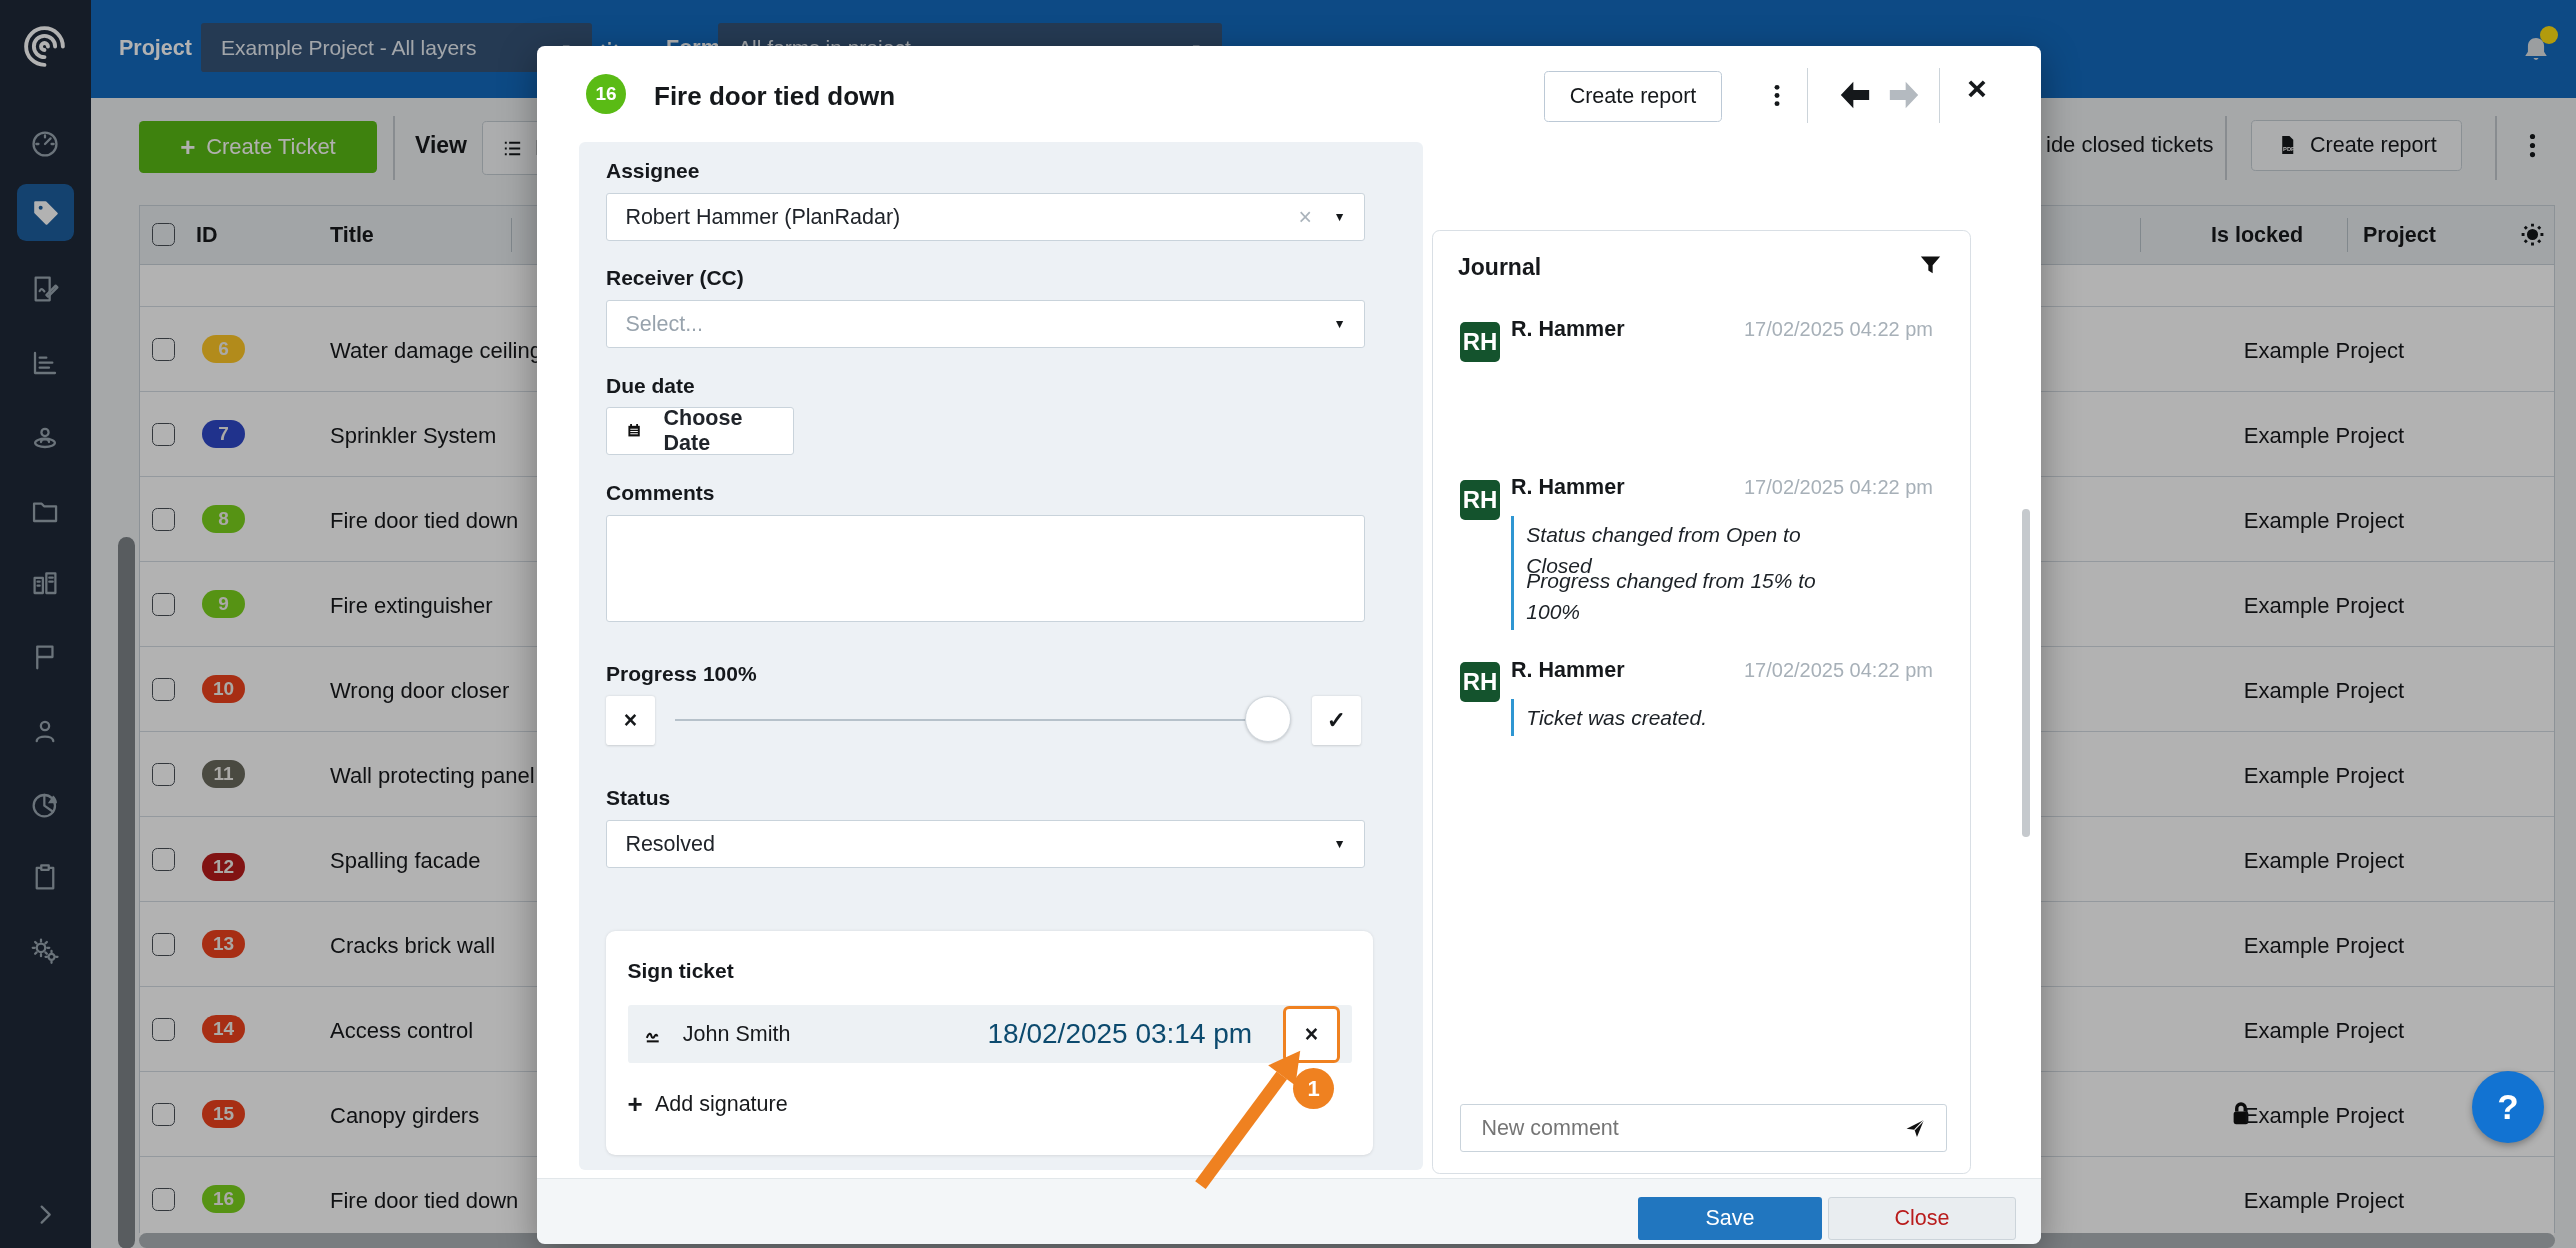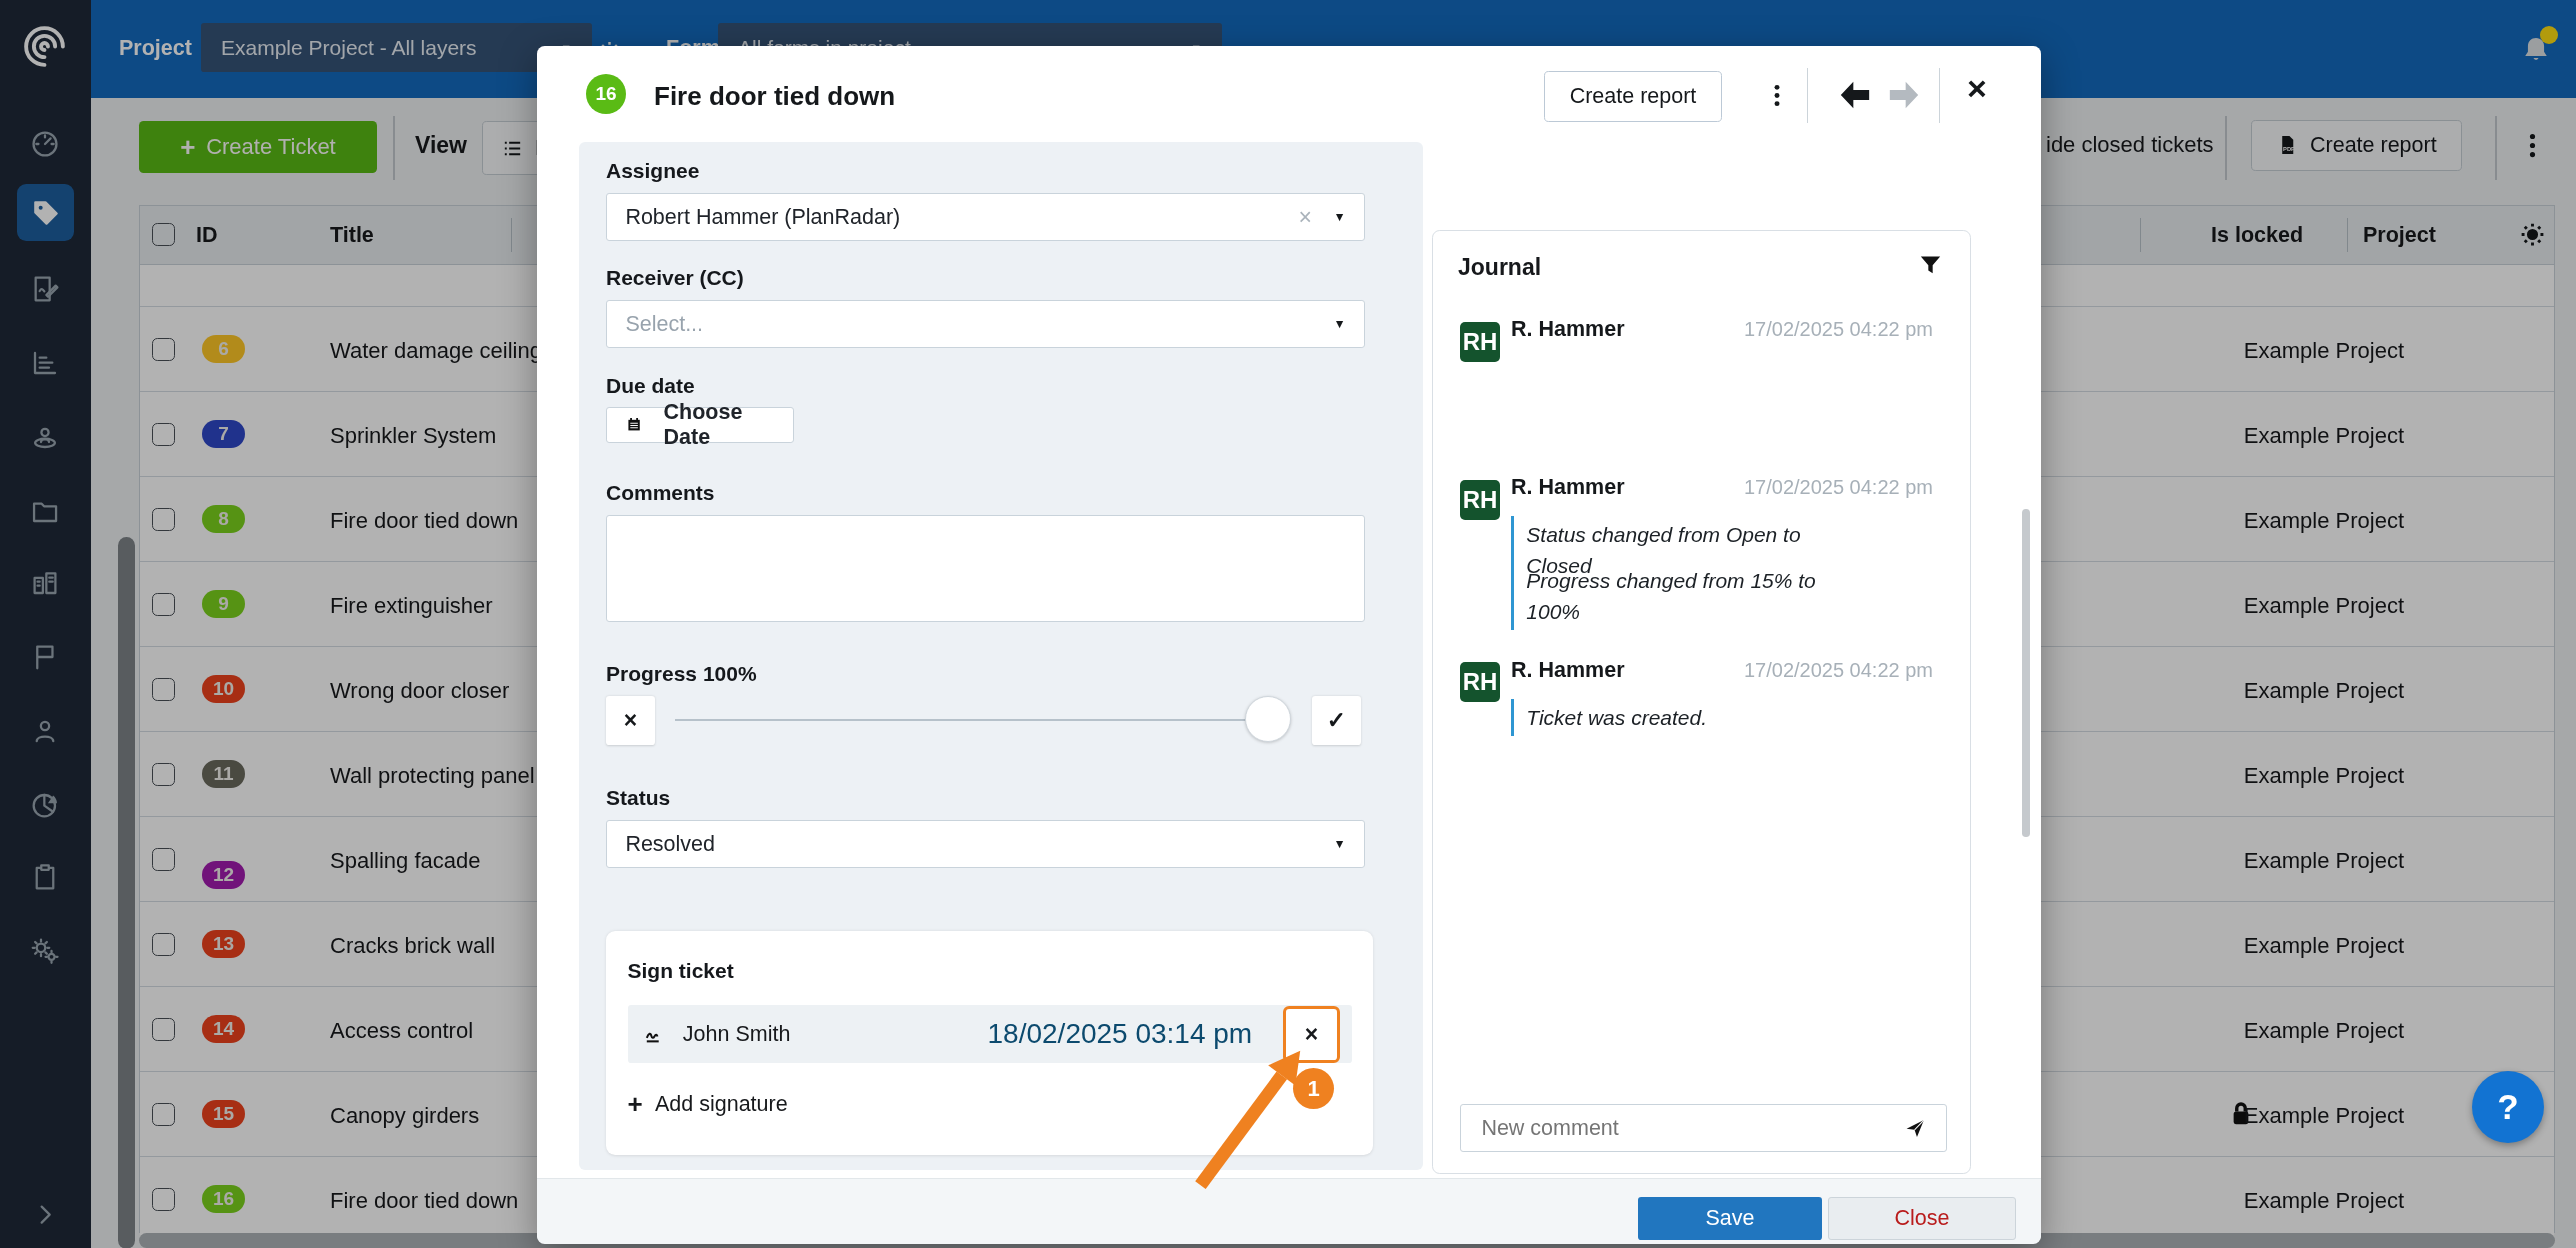--- a/index.html
+++ b/index.html
@@ -257,21 +257,21 @@
       <span class="cell-proj abs" style="left:2011px;top:31px">Example Project</span>
     </div>
     <div class="trow">
       <div class="chk abs" style="left:12.3px;top:31px"></div>
       <span class="badge abs" style="left: 62px; top: 28px; background: rgb(106, 106, 94);">11</span>
       <span class="cell-title abs" style="left:190px;top:31px">Wall protecting panel</span>
       <span class="cell-proj abs" style="left:2011px;top:31px">Example Project</span>
     </div>
     <div class="trow">
       <div class="chk abs" style="left:12.3px;top:31px"></div>
-      <span class="badge abs" style="left: 62px; top: 44px; background: #a21caf;">12</span>
+      <span class="badge abs" style="left: 62px; top: 36px; background: #b91c1c;">12</span>
       <span class="cell-title abs" style="left:190px;top:31px">Spalling facade</span>
       <span class="cell-proj abs" style="left:2011px;top:31px">Example Project</span>
     </div>
     <div class="trow">
       <div class="chk abs" style="left:12.3px;top:31px"></div>
       <span class="badge abs" style="left: 62px; top: 28px; background: rgb(239, 67, 30);">13</span>
       <span class="cell-title abs" style="left:190px;top:31px">Cracks brick wall</span>
       <span class="cell-proj abs" style="left:2011px;top:31px">Example Project</span>
     </div>
     <div class="trow">
@@ -338,21 +338,21 @@
       <span>Robert Hammer (PlanRadar)</span>
       <span style="margin-left:auto;color:#aab3bb;font-size:23px">×</span>
       <span style="margin-left:21.5px;font-size:12.3px;color:#15181b">▼</span>
     </div>
     <span class="abs flabel" style="left:27px;top:124px">Receiver (CC)</span>
     <div class="abs fbox" style="left:27px;top:158px;width:759px;height:48px">
       <span class="ph">Select...</span>
       <span style="margin-left:auto;font-size:12.3px;color:#15181b">▼</span>
     </div>
     <span class="abs flabel" style="left:27px;top:232px">Due date</span>
-    <div class="abs fbox" style="left:27px;top:265px;width:188px;height:36px;gap:20px;font-weight:bold">
+    <div class="abs fbox" style="left:27px;top:265px;width:188px;height:48px;gap:20px;font-weight:bold">
       <svg width="21.5" height="21.5" viewBox="0 0 24 24">
           <path fill="#111" d="M4.5 5.5h15v14h-15z"></path>
           <path d="M8 3.2v3.4M16 3.2v3.4" stroke="#111" stroke-width="2.4"></path>
           <path d="M7 10h10M7 13h10M7 16h10" stroke="#fff" stroke-width="1.3"></path>
         </svg>
       <span>Choose Date</span>
     </div>
     <span class="abs flabel" style="left:27px;top:339px">Comments</span>
     <div class="abs fbox" style="left:27px;top:373px;width:759px;height:107px"></div>
     <span class="abs flabel" style="left:27px;top:520px">Progress 100%</span>

